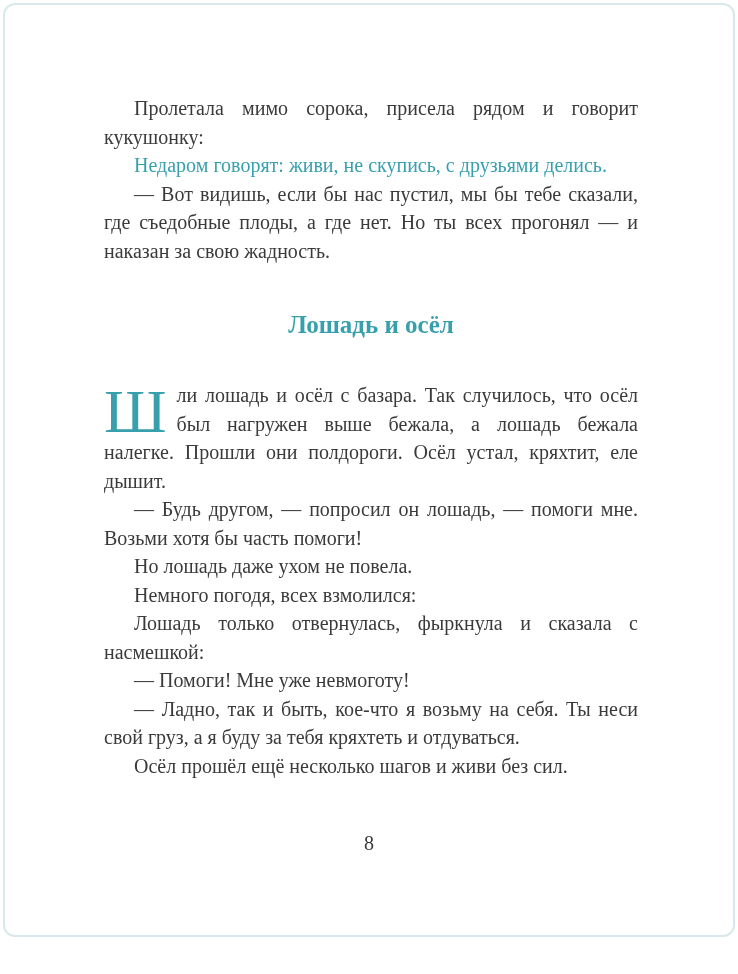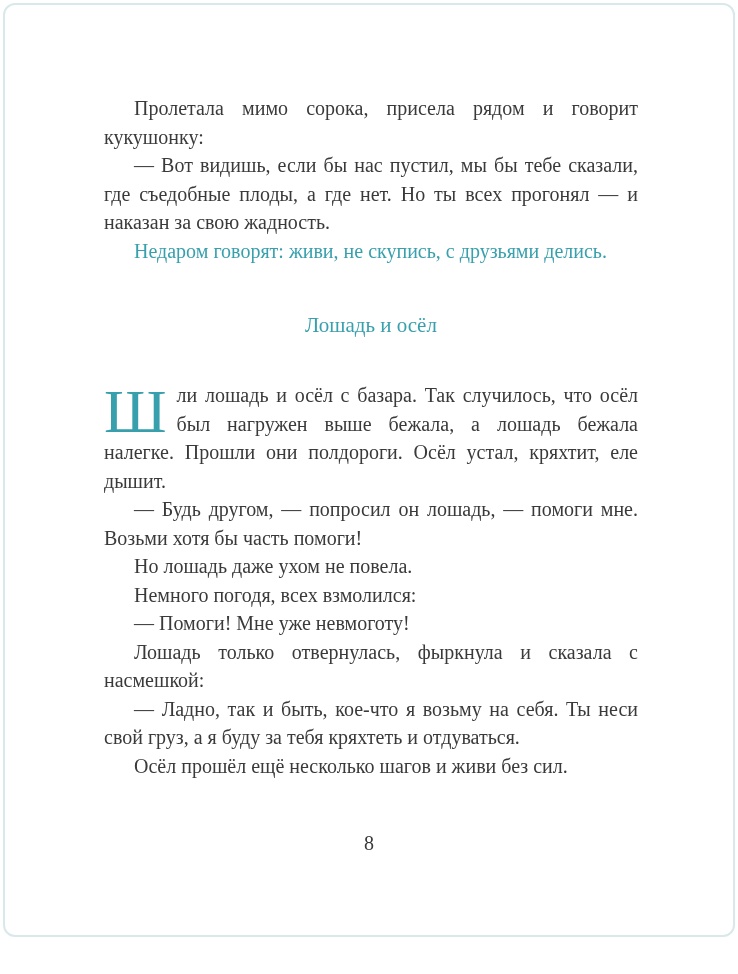--- a/index.html
+++ b/index.html
@@ -29,22 +29,22 @@
   .para {
     margin: 0;
     font-size: 20px;
     line-height: 28.5px;
     text-align: justify;
     text-indent: 30px;
   }
   .moral { color: var(--accent); }
   .title {
     margin: 46px 0 42px 0;
-    font-weight: normal;
-    font-size: 21px;
+    font-weight: bold;
+    font-size: 25px;
     line-height: 28px;
     color: var(--accent);
     text-align: center;
     text-indent: 0;
   }
   .opening { text-indent: 0; }
   .dropcap {
     float: left;
     color: var(--accent);
     font-size: 62px;
@@ -62,30 +62,30 @@
   }
 </style>
 </head>
 <body>
 
 <div class="page">
   <div class="frame"></div>
 
   <div class="content">
     <p class="para">Пролетала мимо сорока, присела рядом и говорит кукушонку:</p>
+    <p class="para moral">Недаром говорят: живи, не скупись, с друзьями делись.</p>
     <p class="para">— Вот видишь, если бы нас пустил, мы бы тебе сказали, где съедобные плоды, а где нет. Но ты всех прогонял — и наказан за свою жадность.</p>
-    <p class="para moral">Недаром говорят: живи, не скупись, с друзьями делись.</p>
 
     <h2 class="title">Лошадь и осёл</h2>
 
     <p class="para opening"><span class="dropcap">Ш</span><span>ли лошадь и осёл с базара. Так случилось, что осёл был нагружен выше бежала, а лошадь бежала налегке. Прошли они полдороги. Осёл устал, кряхтит, еле дышит.</span></p>
 
     <p class="para">— Будь другом, — попросил он лошадь, — помоги мне. Возьми хотя бы часть помоги!</p>
     <p class="para">Но лошадь даже ухом не повела.</p>
     <p class="para">Немного погодя, всех взмолился:</p>
+    <p class="para">Лошадь только отвернулась, фыркнула и сказала с насмешкой:</p>
     <p class="para">— Помоги! Мне уже невмоготу!</p>
-    <p class="para">Лошадь только отвернулась, фыркнула и сказала с насмешкой:</p>
     <p class="para">— Ладно, так и быть, кое-что я возьму на себя. Ты неси свой груз, а я буду за тебя кряхтеть и отдуваться.</p>
     <p class="para">Осёл прошёл ещё несколько шагов и живи без сил.</p>
   </div>
 
   <div class="page-number">8</div>
 </div>
 
 </body></html>

